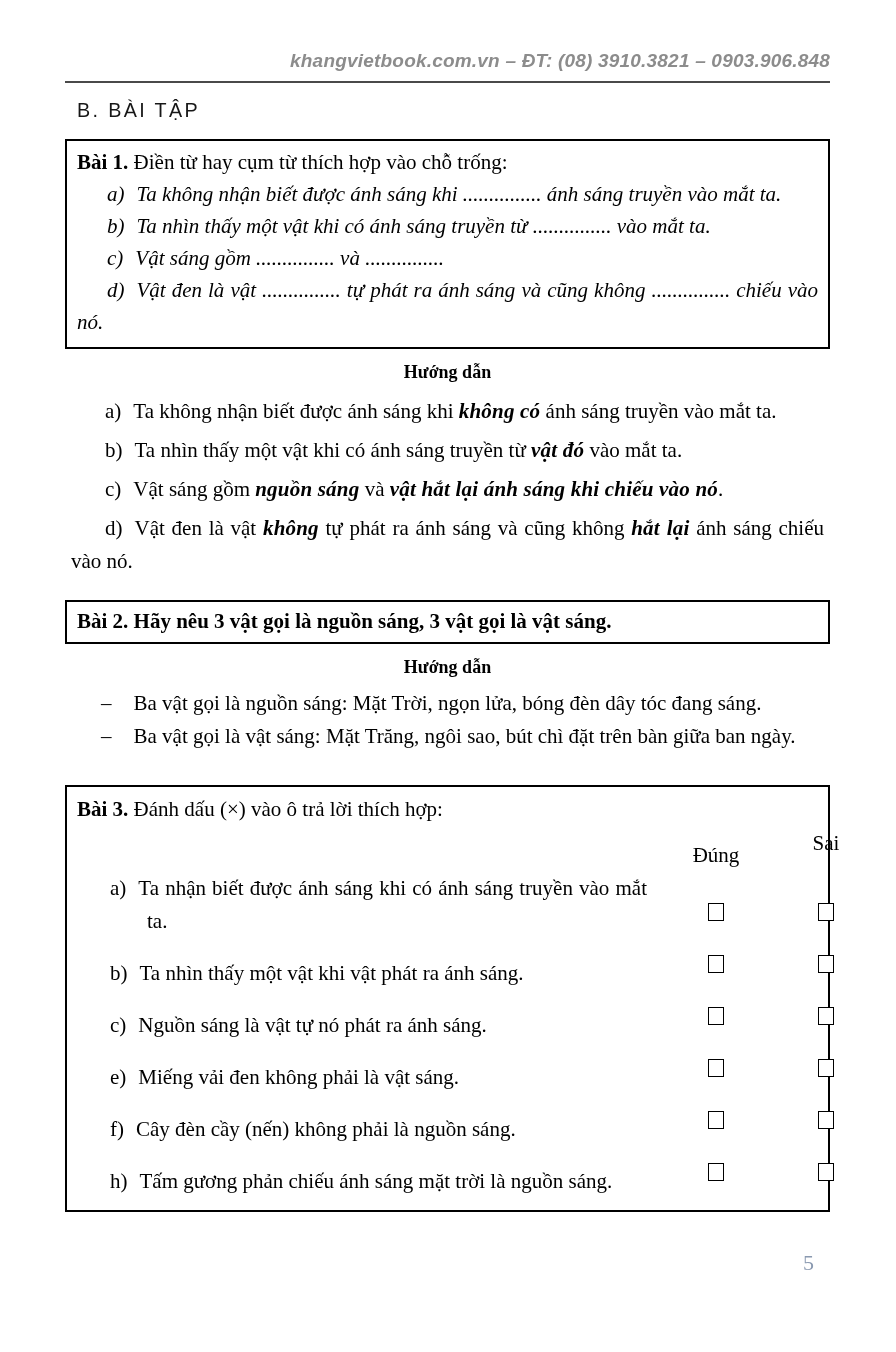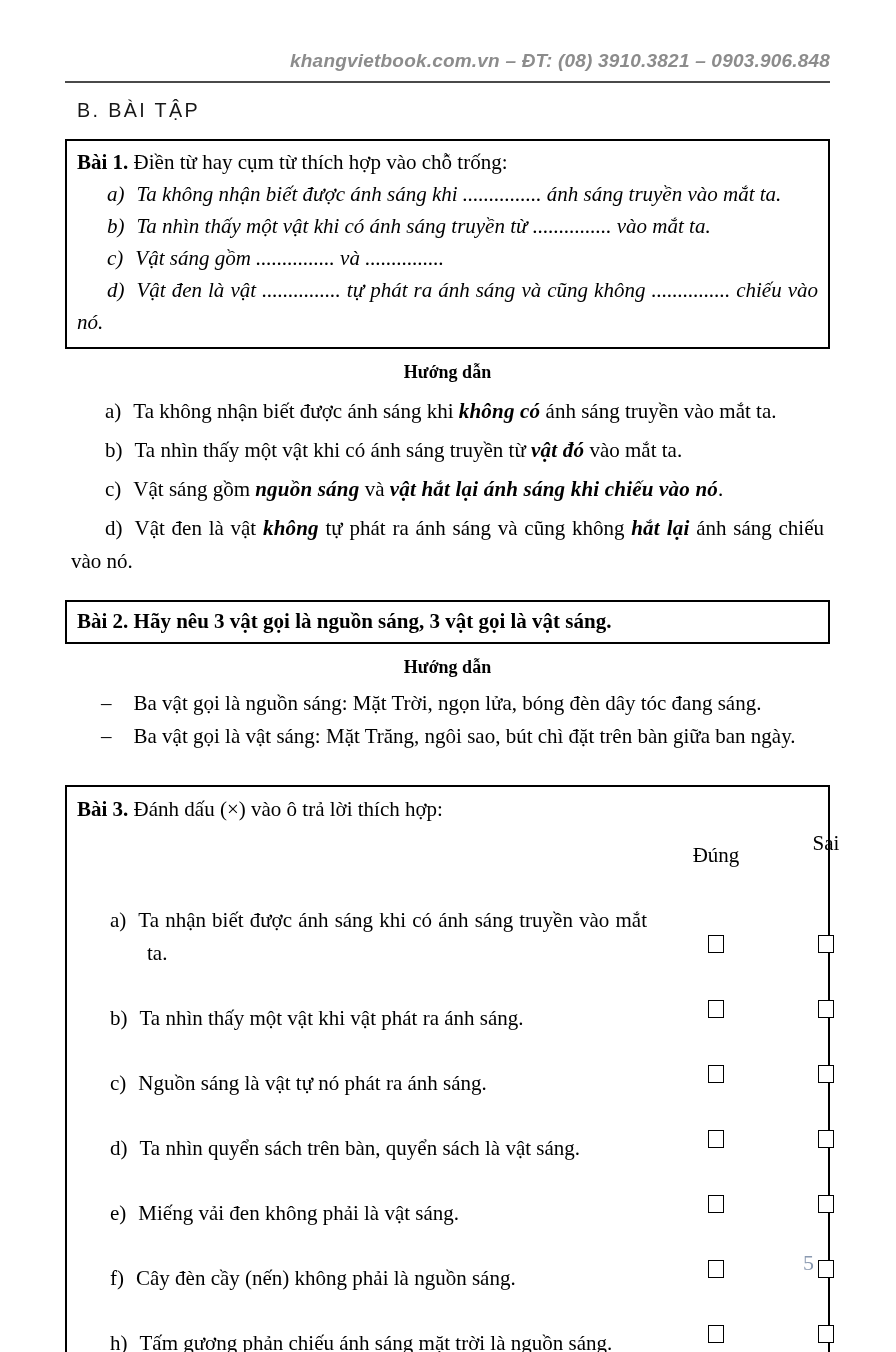--- a/index.html
+++ b/index.html
@@ -39,21 +39,21 @@
 
   
   .hd { text-align:center; font-weight:bold; font-size:18px; margin:6px 0 3px; line-height:34px; }
   .ans { margin:6px; line-height:33px; text-align:justify; text-indent:34px; }
   .dashline { margin:0; line-height:33px; text-indent:36px; }
   .dashline .mk { margin-right:22px; }
 
   
   .b3head { display:flex; margin-top:2px; line-height:33px; }
   .b3row  { display:flex; align-items:flex-end; line-height:33px; }
-  .b3text { flex:0 0 500px; padding-left:70px; text-indent:-37px; text-align:justify;margin-top:32px; }
+  .b3text { flex:0 0 500px; padding-left:70px; text-indent:-37px; text-align:justify; }
   .b3col  { flex:0 0 110px; text-align:center; }
   .b3col.dung { margin-left:14px;margin-top:12px; }
   .cbwrap { padding-bottom:7px; }
   .cb {
     display:inline-block; width:16px; height:18px;
     border:1.5px solid #000; box-sizing:border-box; background:#fff;
     cursor:pointer;
   }
 
   .pagenum {
@@ -112,25 +112,20 @@
       <div class="b3col dung cbwrap"><span class="cb"></span></div>
       <div class="b3col cbwrap"><span class="cb"></span></div>
     </div>
 
     <div class="b3row">
       <div class="b3text"><span class="mk">c)</span><span>Nguồn sáng là vật tự nó phát ra ánh sáng.</span></div>
       <div class="b3col dung cbwrap"><span class="cb"></span></div>
       <div class="b3col cbwrap"><span class="cb"></span></div>
     </div>
 
-    <div class="b3row">
-      <div class="b3text"><span class="mk">d)</span><span>Ta nhìn quyển sách trên bàn, quyển sách là vật sáng.</span></div>
-      <div class="b3col dung cbwrap"><span class="cb"></span></div>
-      <div class="b3col cbwrap"><span class="cb"></span></div>
-    </div>
 
     <div class="b3row">
       <div class="b3text"><span class="mk">e)</span><span>Miếng vải đen không phải là vật sáng.</span></div>
       <div class="b3col dung cbwrap"><span class="cb"></span></div>
       <div class="b3col cbwrap"><span class="cb"></span></div>
     </div>
 
     <div class="b3row">
       <div class="b3text"><span class="mk">f)</span><span>Cây đèn cầy (nến) không phải là nguồn sáng.</span></div>
       <div class="b3col dung cbwrap"><span class="cb"></span></div>

